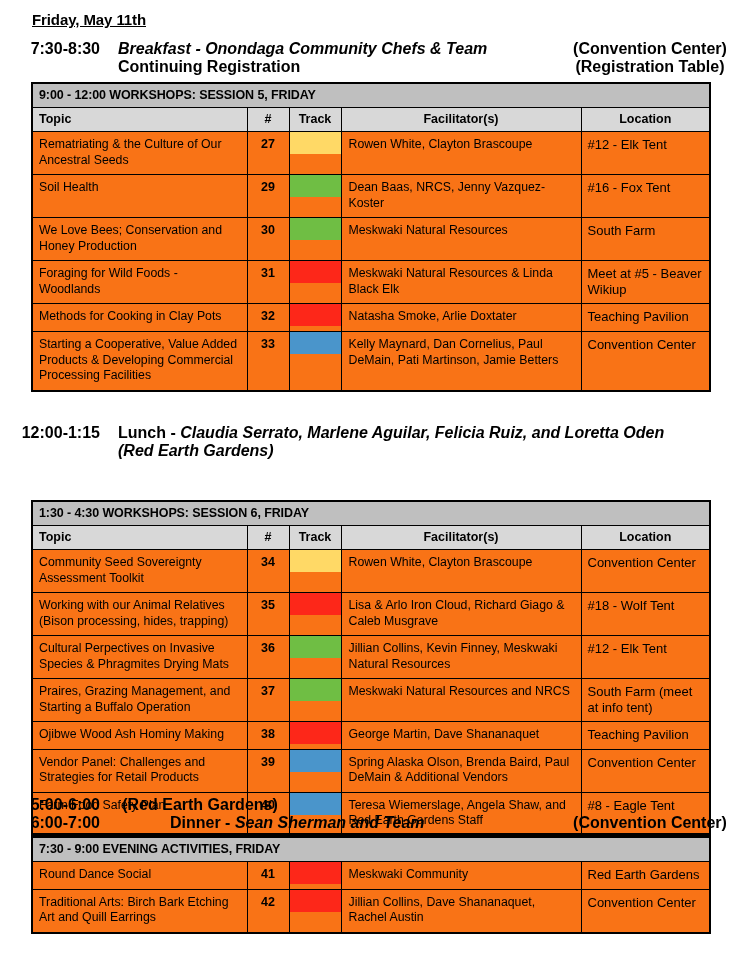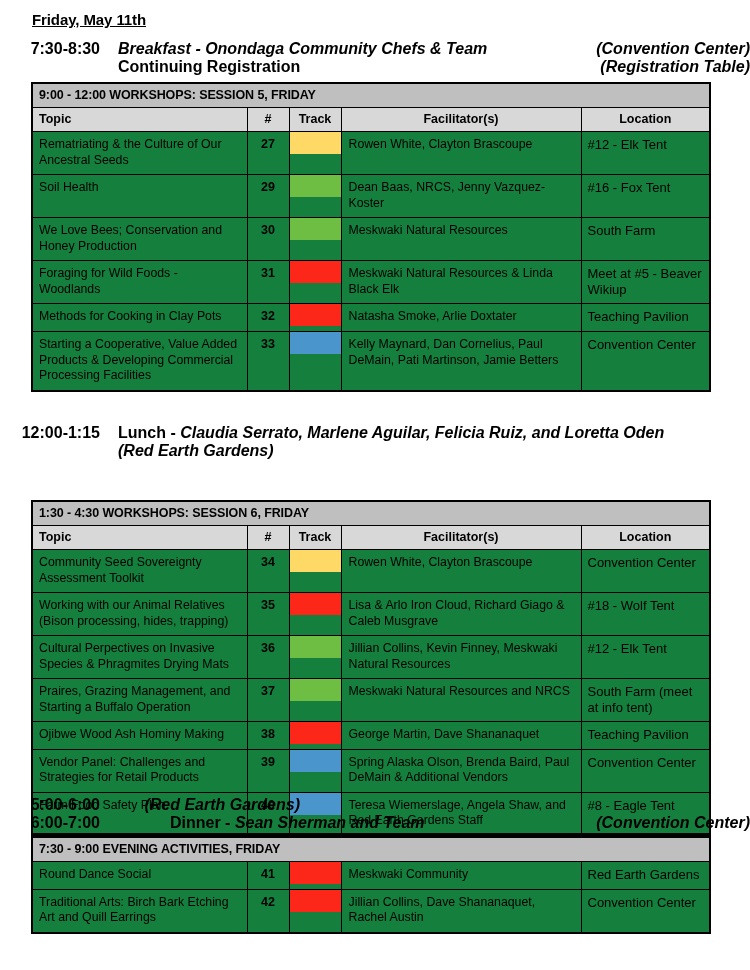--- a/index.html
+++ b/index.html
@@ -54,34 +54,33 @@
     padding-right: 0;
   }
   .ev-desc {
     flex: 1 1 auto;
     padding-left: 18px;
     font-weight: bold;
   }
   .ev-loc {
     flex: 0 0 auto;
     font-weight: bold;
-    font-style: italic;
-    text-align: right;
+    text-align: center;
     width: 200px;
   }
   .ital { font-style: italic; }
 
   
   .sched-table {
     position: absolute;
     left: 31px;
     width: 678px;
     border-collapse: collapse;
     table-layout: fixed;
-    background: #15803d;
+    background: #f97316;
   }
   .sched-table td, .sched-table th {
     border: 1.3px solid #000;
     padding: 0;
     vertical-align: top;
   }
   .band-row td {
     background: #bfbfbf;
     font-size: 12.5px;
     font-weight: bold;

